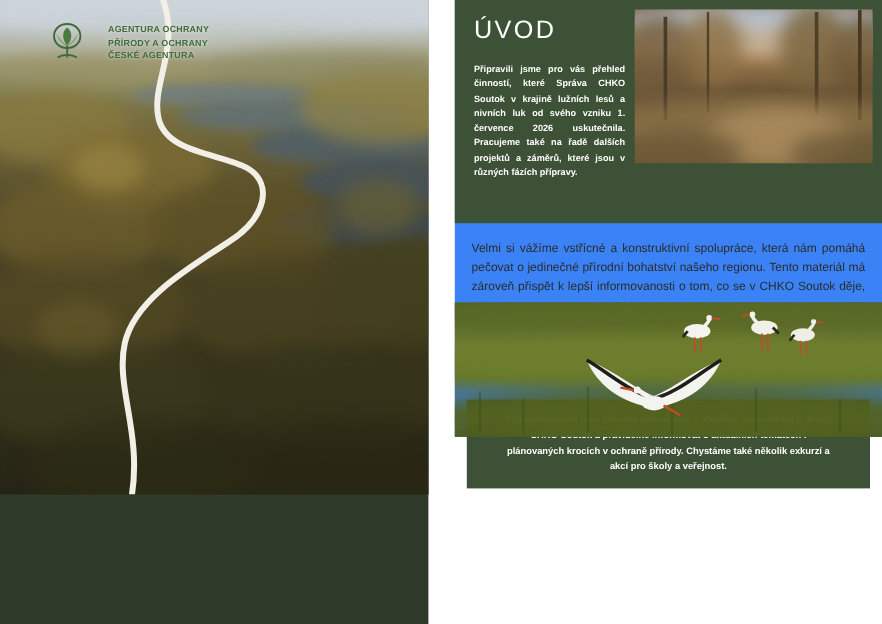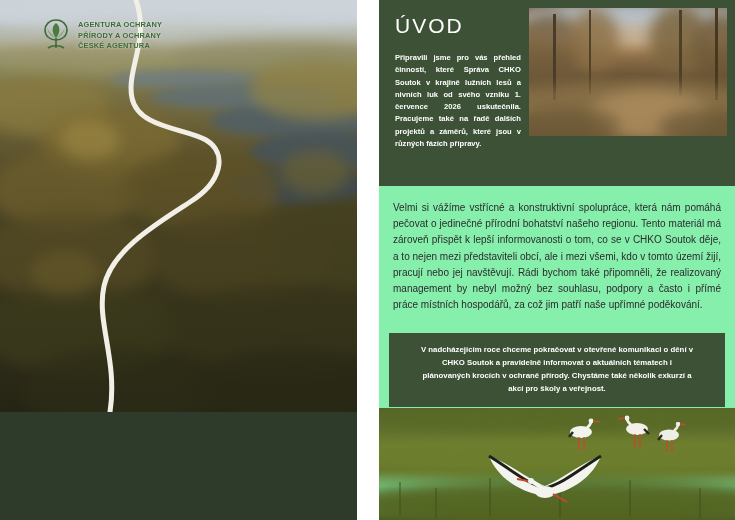--- a/index.html
+++ b/index.html
@@ -115,42 +115,42 @@
     margin-left: 140px;
   }
 
   
   .logo {
     position: absolute;
     left: 36px;
     top: 14px;
     display: flex;
     align-items: center;
-    gap: 2px;
+    gap: 14px;
     justify-content: flex-end;
   }
   .logo-mark {
     width: 40px;
     height: 44px;
   }
   .logo-text {
     color: #3f6b3a;
     font-size: 7.4px;
     font-weight: bold;
     line-height: 1.45;
     letter-spacing: .2px;
     text-shadow: 0 0 3px rgba(255,255,255,.55);
   }
 
   
   .right {
     position: relative;
     width: 367px;
-    height: 520px;
-    background: #86efac;
+    height: 364px;
+    background: #3b82f6;
     margin-left: 22px;
   }
   .right-top {
     position: relative;
     height: 186px;
     background: #3c5135;
     display: flex;
   }
   .intro-col {
     width: 152px;

